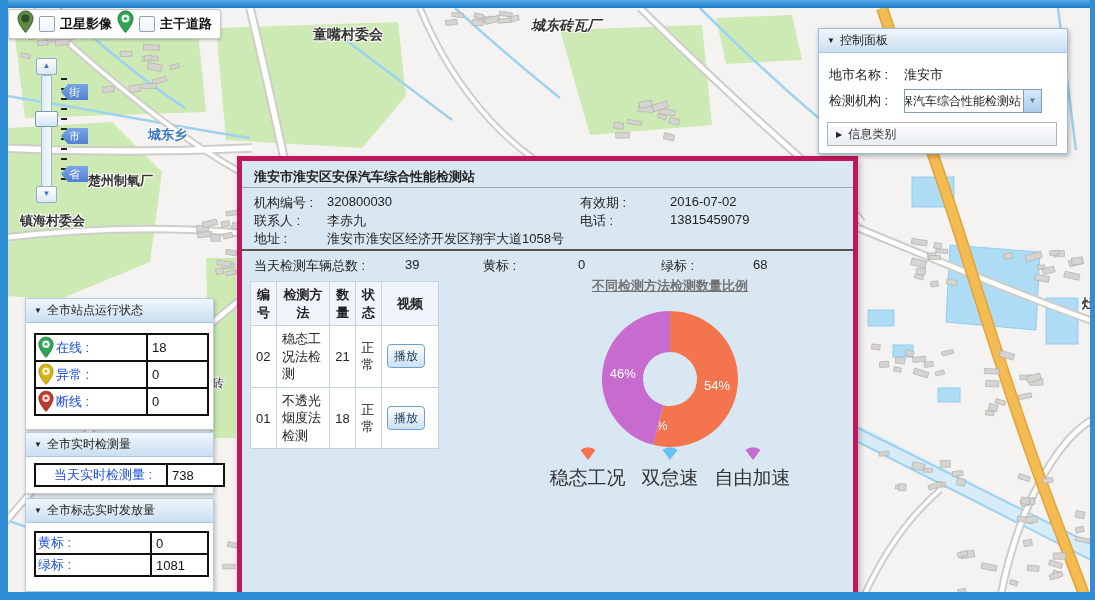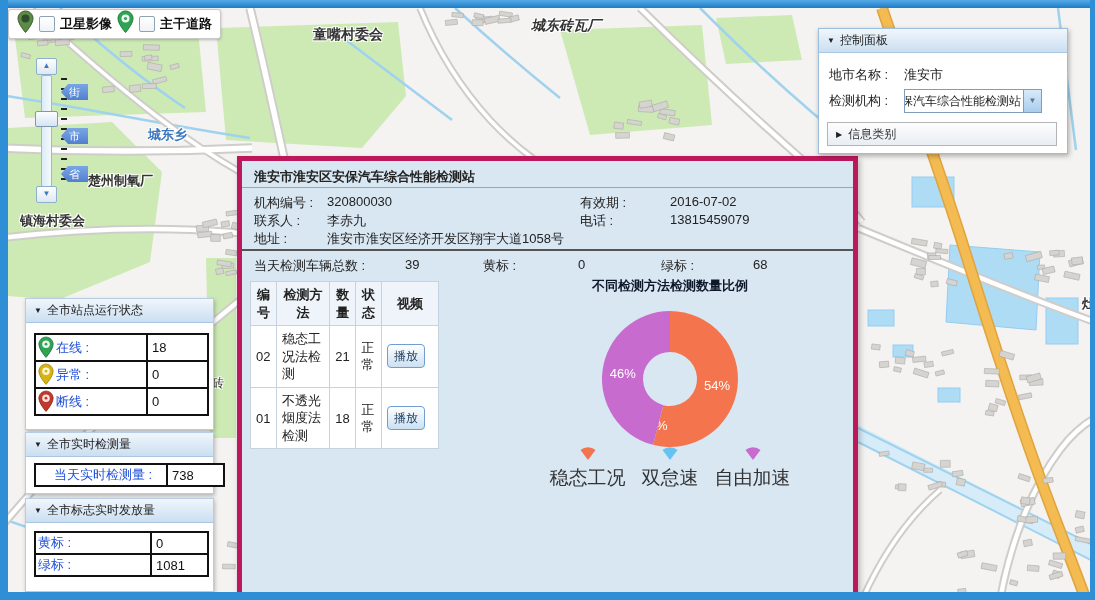--- a/index.html
+++ b/index.html
@@ -79,21 +79,21 @@
   .dtable th,.dtable td{border:1px solid #c6d3de;font-size:13px;color:#222;font-weight:normal;
     padding:4px 5px;vertical-align:middle;}
   .dtable th{background:#eef4f9;font-weight:bold;}
   .wrap1{display:block;width:1.15em;line-height:1.35;}
   .wrap3{display:block;width:3.25em;line-height:1.35;}
   .playbtn{width:38px;height:24px;border:1px solid #6f9fd0;border-radius:4px;
     background:linear-gradient(#feffff,#cce0f2);font-size:12px;color:#1b3a5c;
     font-family:inherit;}
   
   .ctitle{position:absolute;left:298px;top:116px;width:260px;text-align:center;
-    font-size:13px;font-weight:bold;color:#0f172a;}
+    font-size:13px;font-weight:bold;color:#737373;text-decoration:underline;}
   #donut{position:absolute;left:298px;top:118px;}
   .legend{position:absolute;left:238px;top:284px;width:380px;display:flex;justify-content:center;
     gap:16px;align-items:center;}
   .litem{display:flex;align-items:center;gap:4px;font-size:19px;color:#333;flex-direction:column;}
 </style>
 </head>
 <body>
 
 <svg id="map-svg" width="1095" height="600">
     <polygon points="15,38 198,30 206,112 25,118" fill="#cdeab5"></polygon>

